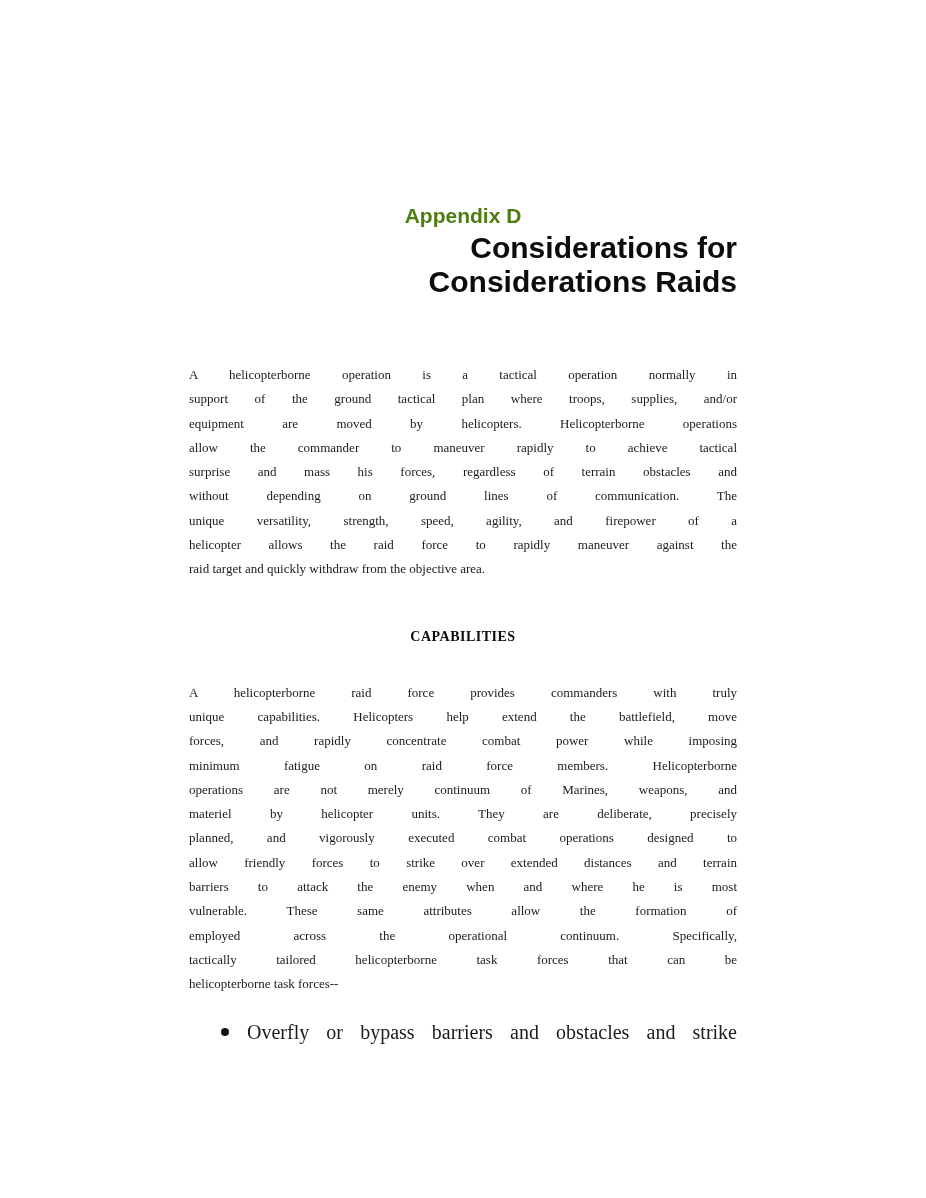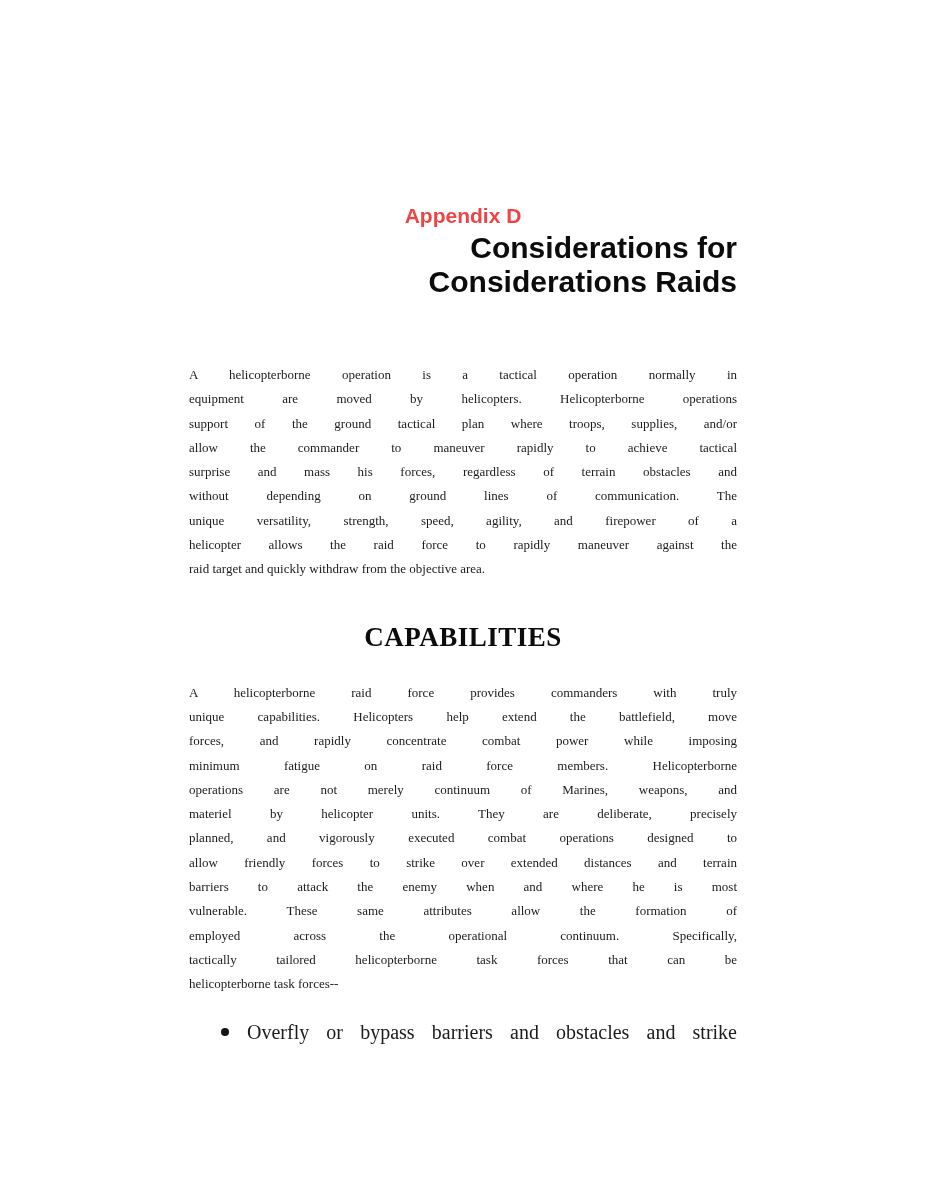--- a/index.html
+++ b/index.html
@@ -21,21 +21,21 @@
     width: 548px;
     color: #1b1b1b;
   }
   .appendix-label {
     margin-top: 204px;
     text-align: center;
     font-family: "Liberation Sans", sans-serif;
     font-weight: bold;
     font-size: 21px;
     line-height: 24px;
-    color: #ef4444;
+    color: #4d7c0f;
   }
   .doc-title {
     margin: 3px 0 0 0;
     text-align: right;
     font-family: "Liberation Sans", sans-serif;
     font-weight: bold;
     font-size: 30px;
     line-height: 34px;
     color: #0c0c0c;
   }
@@ -51,21 +51,21 @@
     text-align-last: justify;
   }
   .para .line:last-child {
     text-align-last: left;
   }
   .section-heading {
     margin: 43px 0 0 0;
     text-align: center;
     font-family: "Liberation Serif", serif;
     font-weight: bold;
-    font-size: 27px;
+    font-size: 14px;
     line-height: 24px;
     letter-spacing: 0.5px;
     color: #0c0c0c;
   }
   .capabilities-para { margin-top: 32px; }
   .bullet-row {
     display: flex;
     font-family: "Liberation Serif", serif;
     font-size: 20px;
     line-height: 24.3px;
@@ -100,22 +100,22 @@
 
     <div class="appendix-label">Appendix D</div>
 
     <h1 class="doc-title">
       <span class="title-line">Considerations for</span>
       <span class="title-line">Considerations Raids</span>
     </h1>
 
     <div class="para intro">
         <div class="line">A helicopterborne operation is a tactical operation normally in</div>
+        <div class="line">support of the ground tactical plan where troops, supplies, and/or</div>
         <div class="line">equipment are moved by helicopters.  Helicopterborne operations</div>
-        <div class="line">support of the ground tactical plan where troops, supplies, and/or</div>
         <div class="line">allow the commander to maneuver rapidly to achieve tactical</div>
         <div class="line">surprise and mass his forces, regardless of terrain obstacles and</div>
         <div class="line">without depending on ground lines of communication.  The</div>
         <div class="line">unique versatility, strength, speed, agility, and firepower of a</div>
         <div class="line">helicopter allows the raid force to rapidly maneuver against the</div>
         <div class="line">raid target and quickly withdraw from the objective area.</div>
       </div>
 
     <h2 class="section-heading">CAPABILITIES</h2>
 

